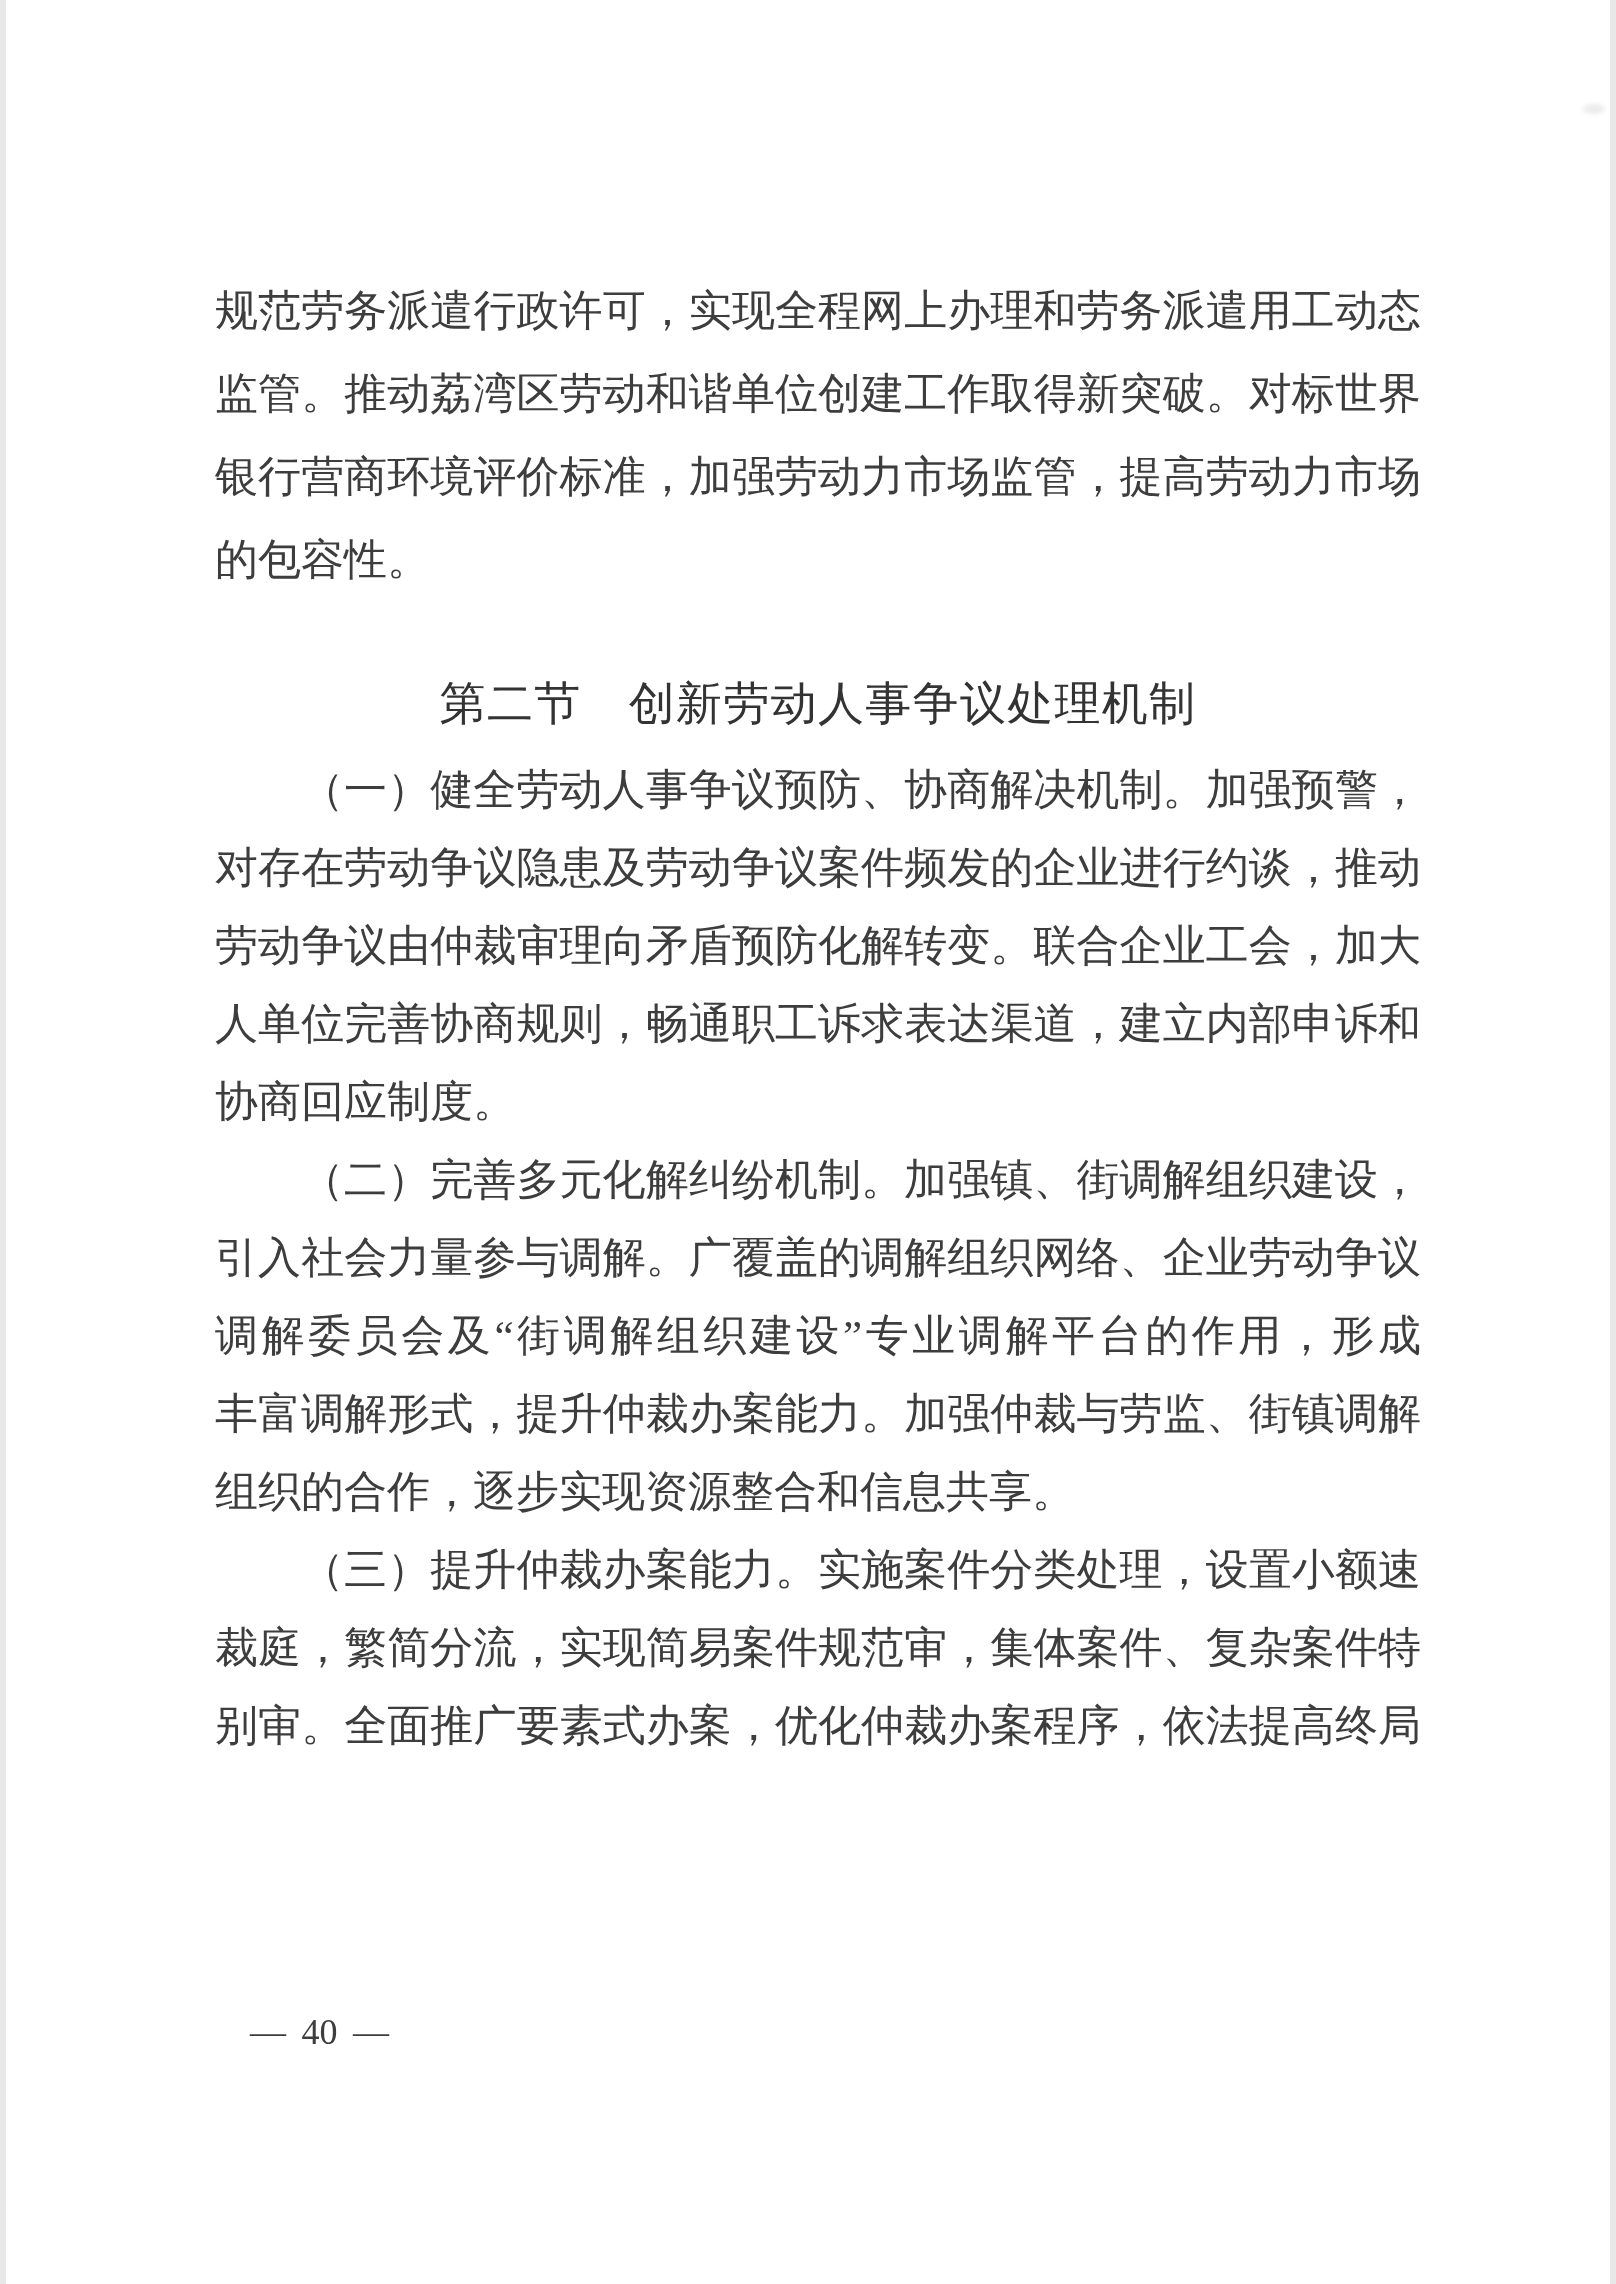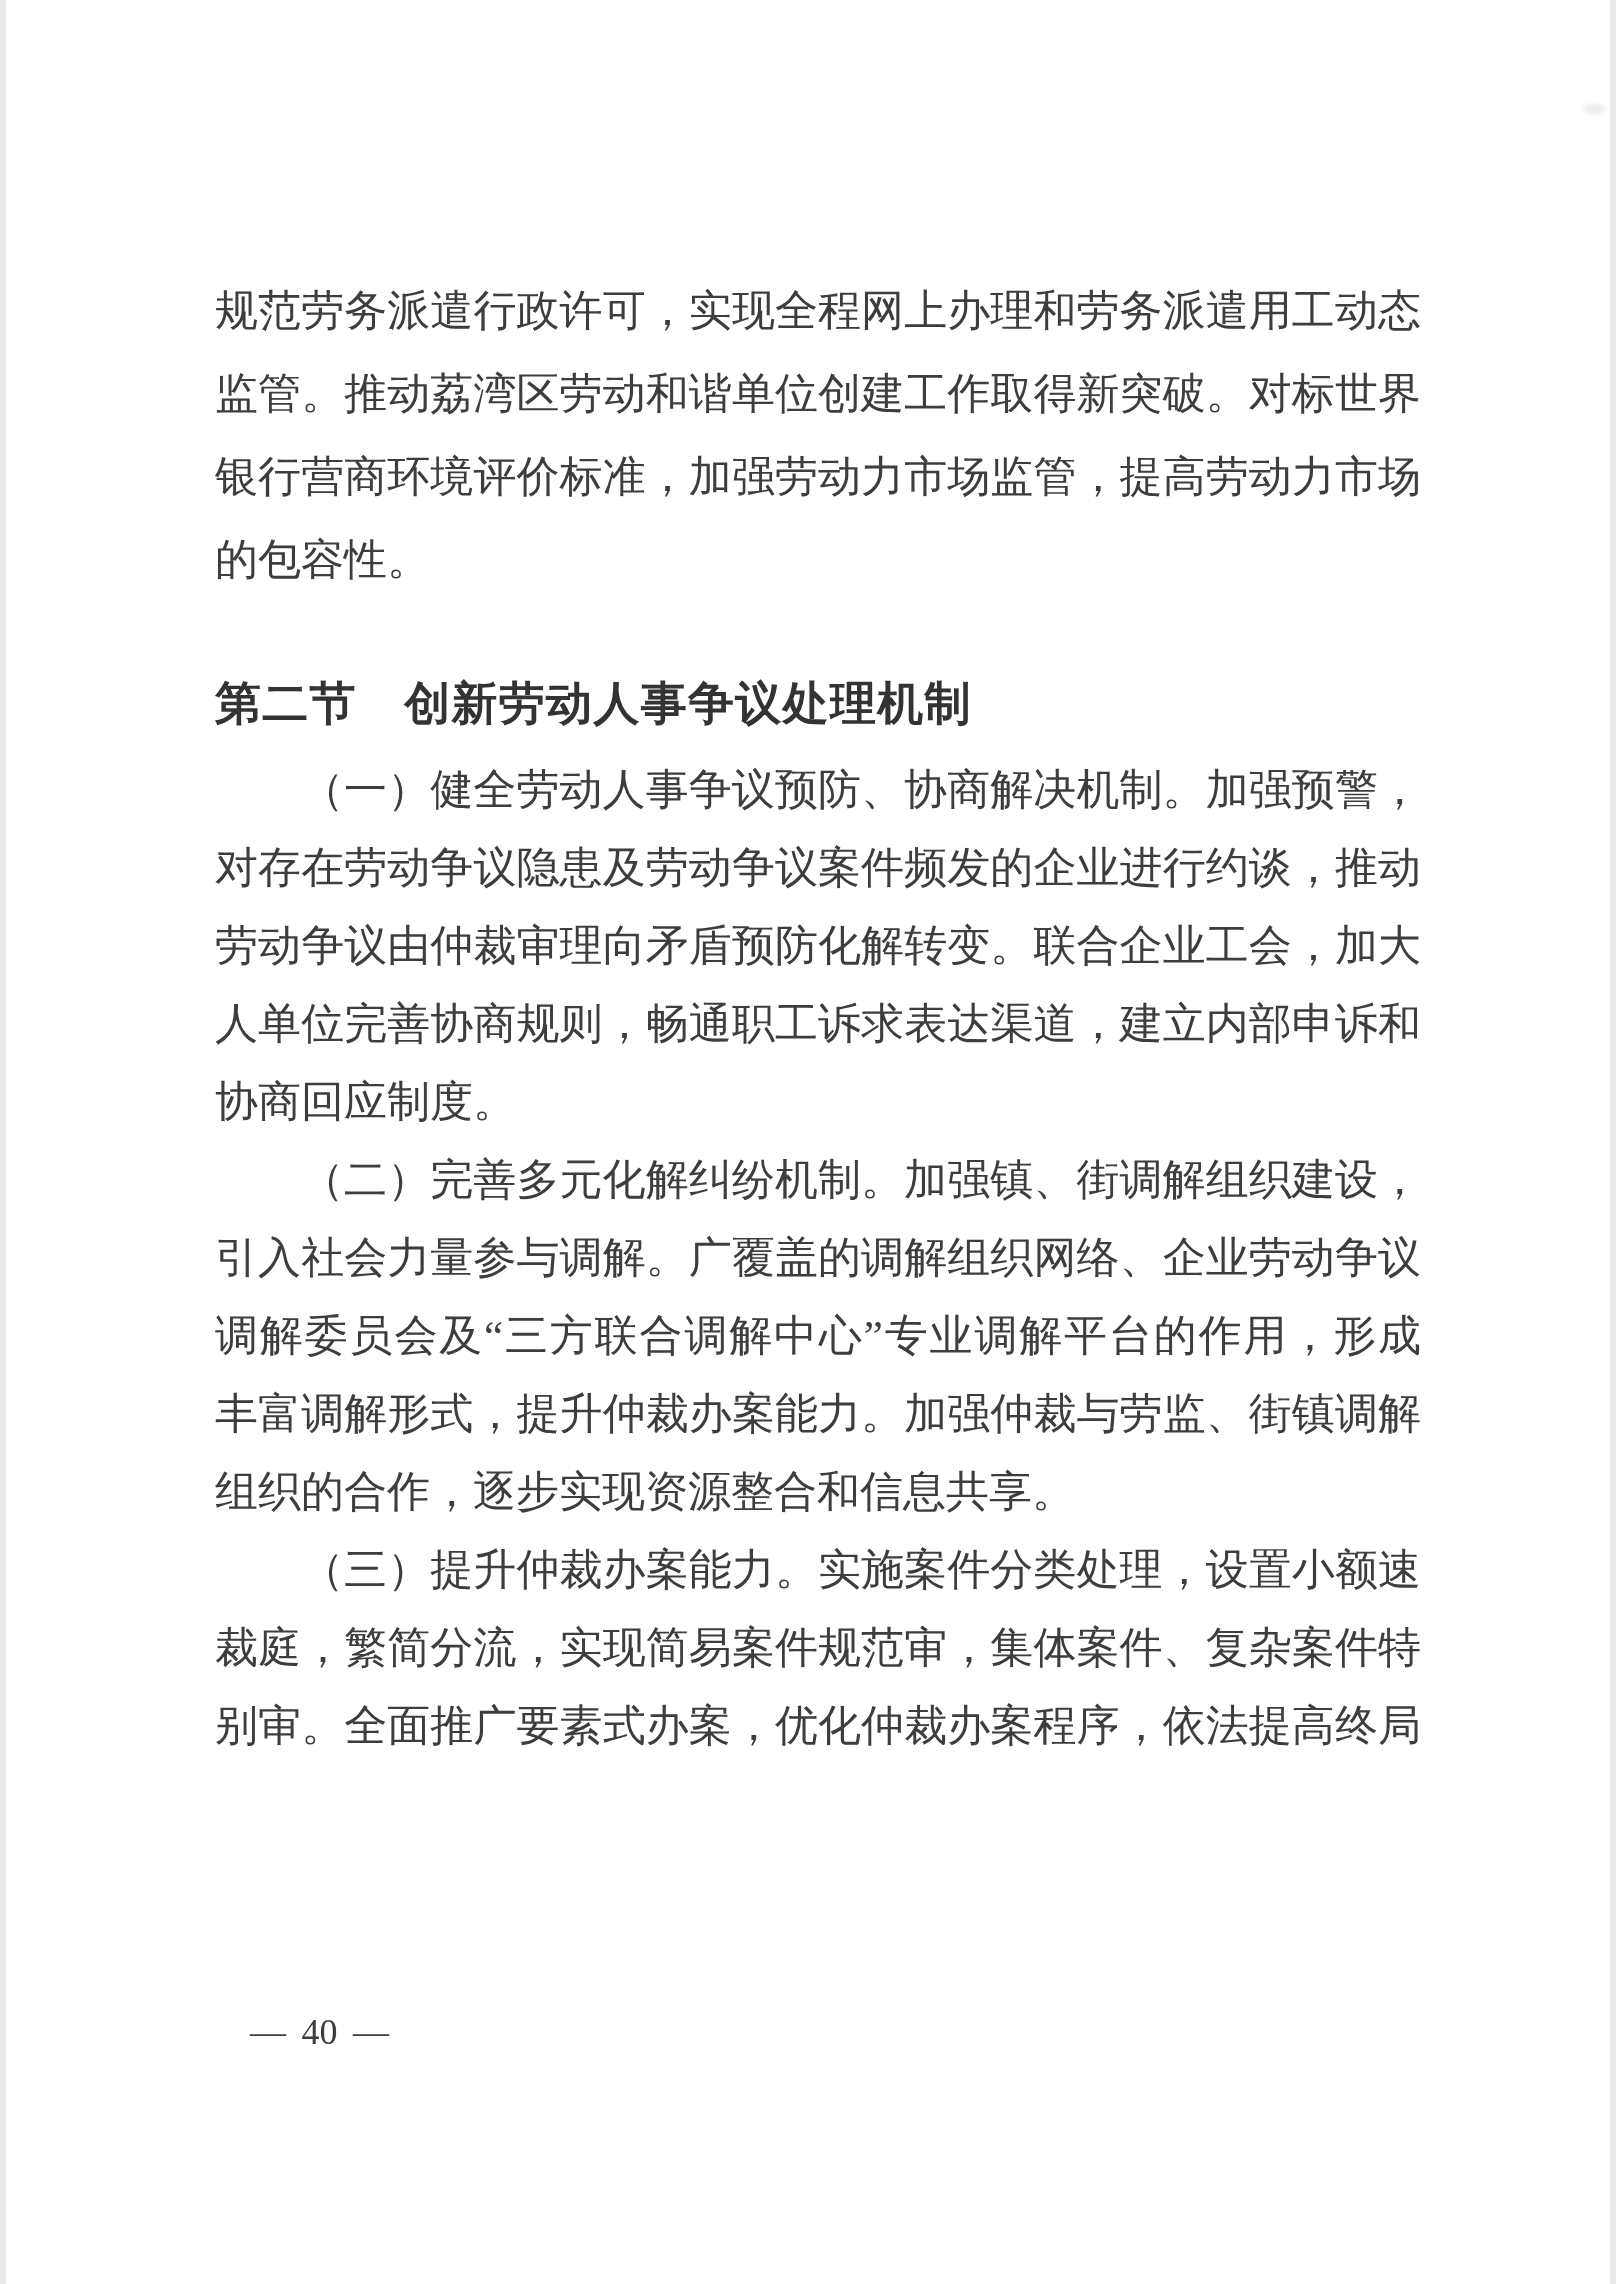--- a/index.html
+++ b/index.html
@@ -39,27 +39,27 @@
   .just {
     text-align: justify;
     text-align-last: justify;
     text-justify: inter-character;
   }
   .indent {
     text-indent: 86px;
   }
   .heading {
     font-family: "Liberation Sans", "DejaVu Sans", sans-serif;
-    font-weight: 700;
+    font-weight: 400;
     font-size: 46px;
     line-height: 83px;
     height: 83px;
     margin-top: 61px;
     margin-bottom: 5.9px;
-    text-align: left;
+    text-align: center;
     text-indent: 0;
     color: var(--heading-ink, #333333);
     letter-spacing: 1.3px;
   }
   .page-number {
     position: absolute;
     left: 244px;
     top: 2012px;
     font-size: 36px;
     line-height: 40px;
@@ -89,21 +89,21 @@
       <div class="line just">银行营商环境评价标准，加强劳动力市场监管，提高劳动力市场</div>
       <div class="line">的包容性。</div>
       <div class="line heading">第二节　创新劳动人事争议处理机制</div>
       <div class="line tight just indent">（一）健全劳动人事争议预防、协商解决机制。加强预警，</div>
       <div class="line tight just">对存在劳动争议隐患及劳动争议案件频发的企业进行约谈，推动</div>
       <div class="line tight just">劳动争议由仲裁审理向矛盾预防化解转变。联合企业工会，加大</div>
       <div class="line tight just">人单位完善协商规则，畅通职工诉求表达渠道，建立内部申诉和</div>
       <div class="line tight">协商回应制度。</div>
       <div class="line tight just indent">（二）完善多元化解纠纷机制。加强镇、街调解组织建设，</div>
       <div class="line tight just">引入社会力量参与调解。广覆盖的调解组织网络、企业劳动争议</div>
-      <div class="line tight just">调解委员会及“三方联合调解中心”专业调解平台的作用，形成</div>
+      <div class="line tight just">调解委员会及“街调解组织建设”专业调解平台的作用，形成</div>
       <div class="line tight just">丰富调解形式，提升仲裁办案能力。加强仲裁与劳监、街镇调解</div>
       <div class="line tight">组织的合作，逐步实现资源整合和信息共享。</div>
       <div class="line tight just indent">（三）提升仲裁办案能力。实施案件分类处理，设置小额速</div>
       <div class="line tight just">裁庭，繁简分流，实现简易案件规范审，集体案件、复杂案件特</div>
       <div class="line tight just">别审。全面推广要素式办案，优化仲裁办案程序，依法提高终局</div>
     </div>
   <div class="page-number">— 40 —</div>
 </div>
 
 

